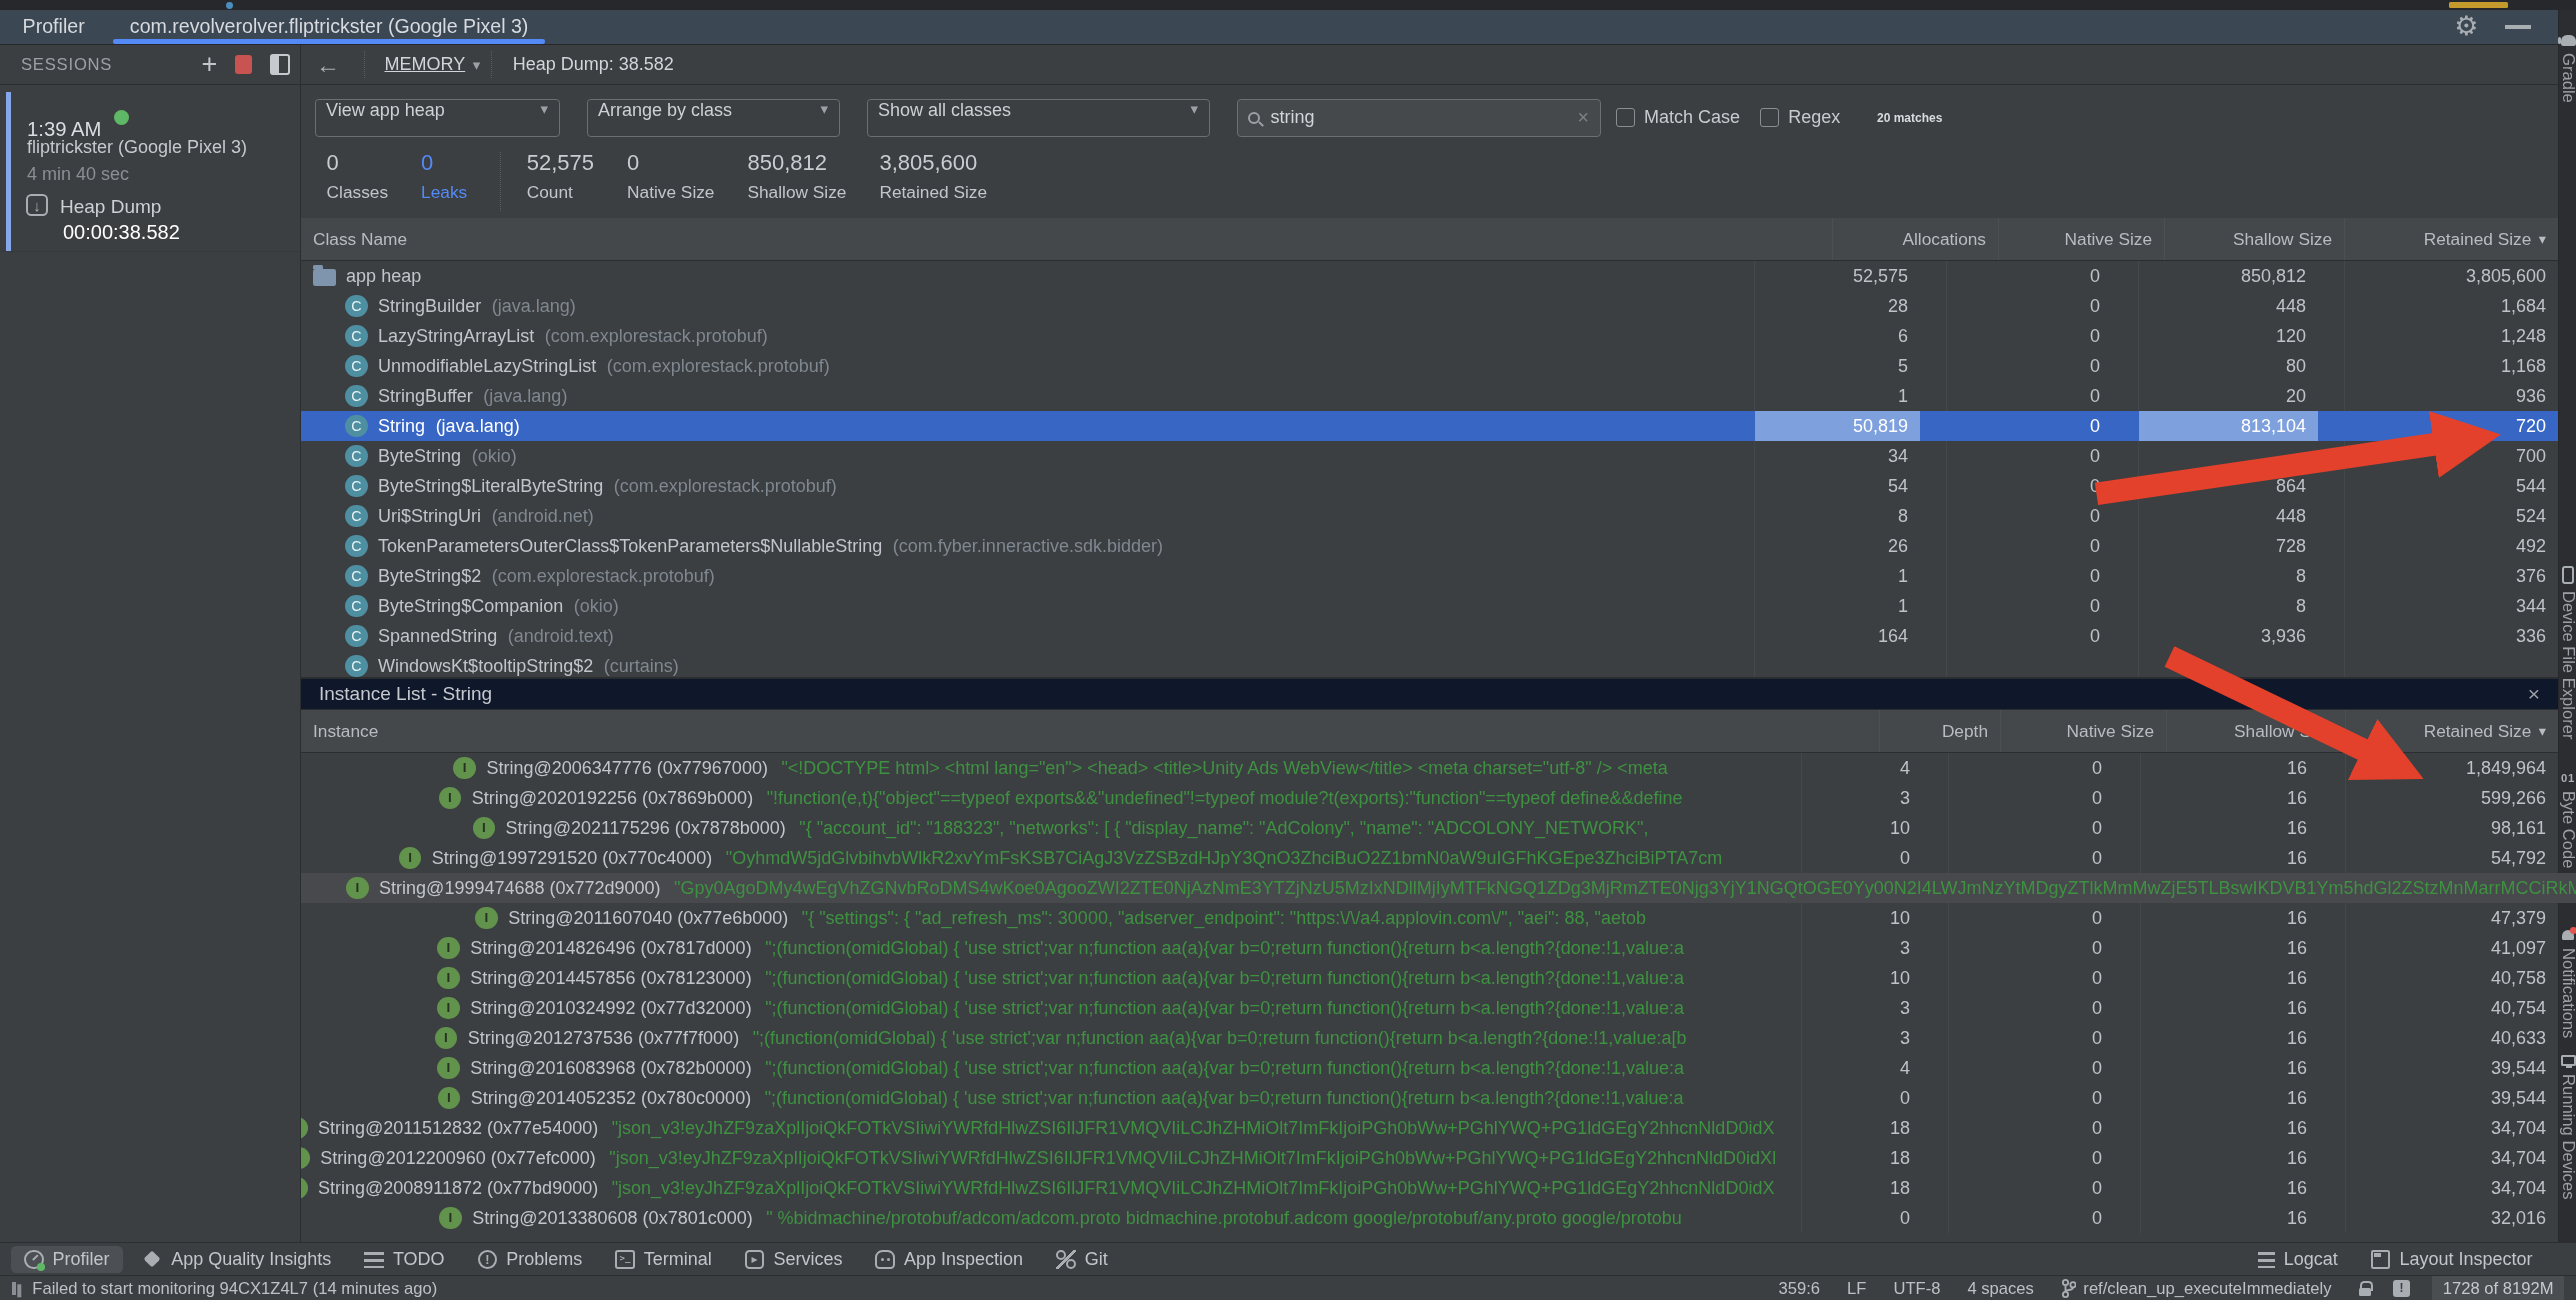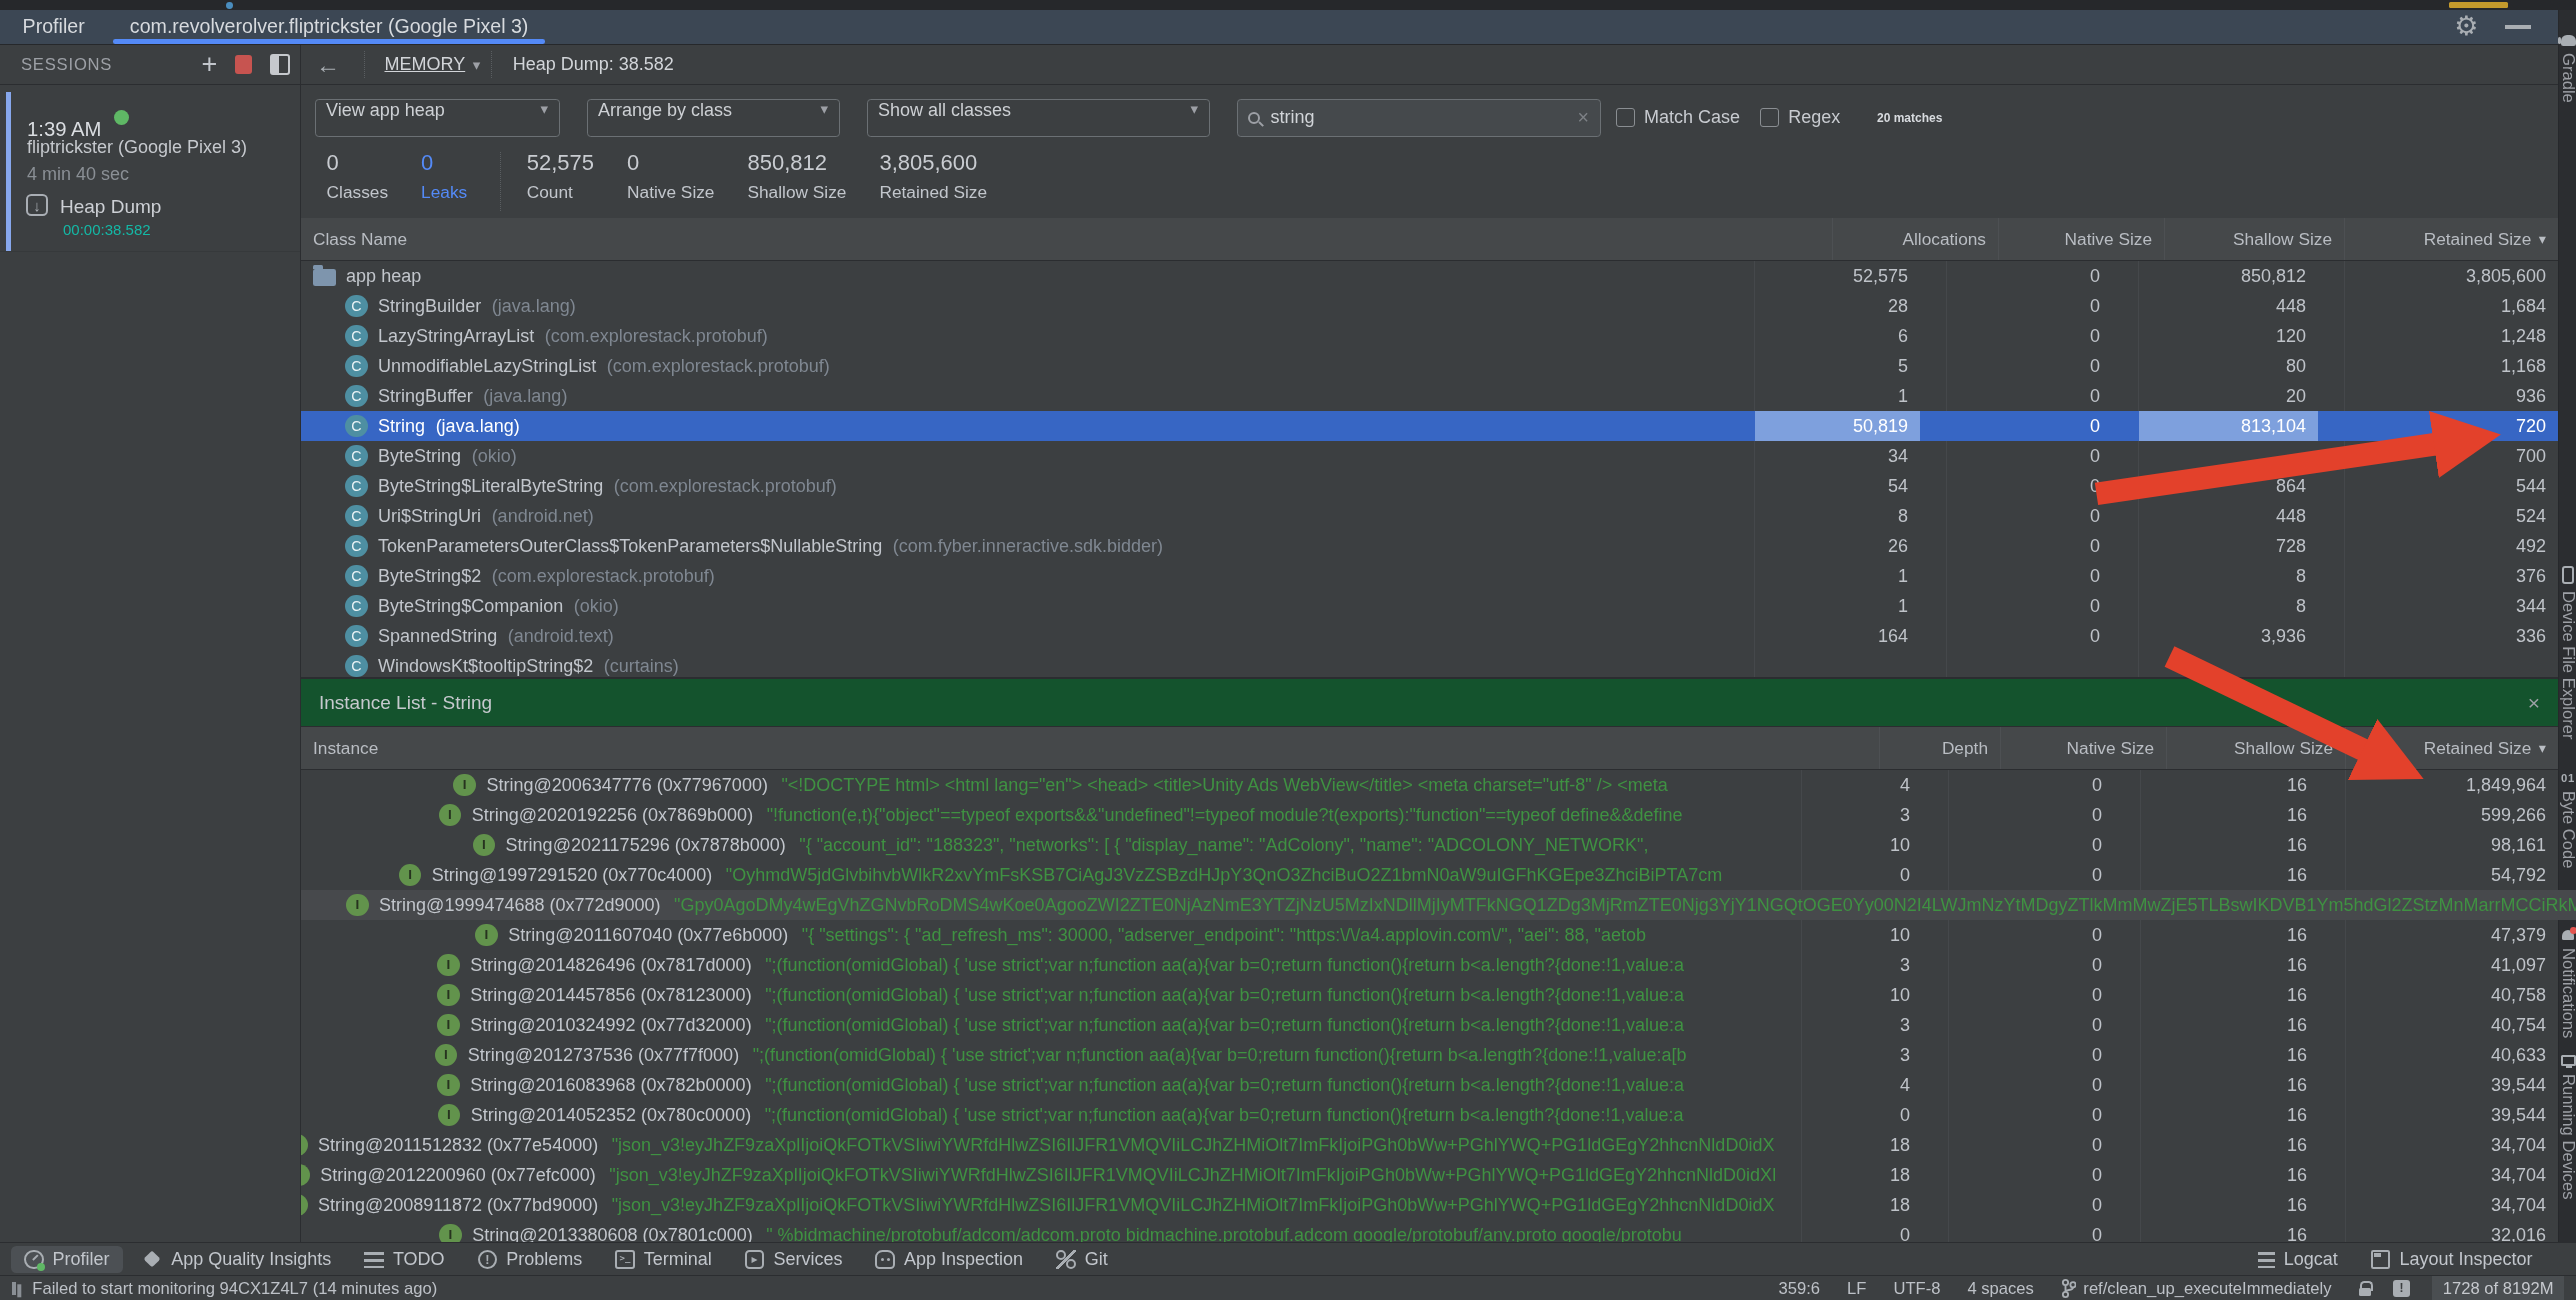--- a/index.html
+++ b/index.html
@@ -36,21 +36,21 @@
   
   .sessions { position:absolute; left:0; top:85px; width:301px; bottom:59px; background:#3C3F41; border-right:1.5px solid #2B2D30; }
   .scard { position:absolute; left:0; top:6.8px; right:0; height:160px; border-bottom:1.5px solid #36393B; }
   .scard .stripe { position:absolute; left:6px; top:0; bottom:0; width:5.3px; background:#87A7EC; }
   .scard .time { position:absolute; left:27px; top:26px; font-size:20.3px; color:#DADDE1; }
   .scard .livedot { position:absolute; left:114px; top:18px; width:15px; height:15px; border-radius:50%; background:#5FB865; }
   .scard .dev { position:absolute; left:27px; top:45px; font-size:18px; color:#C6C9CE; }
   .scard .dur { position:absolute; left:27px; top:72px; font-size:18px; color:#8A8F95; }
   .scard .hdicon { position:absolute; left:25.6px; top:102px; width:22.6px; height:22.6px; border:2.3px solid #A9AEB4; border-radius:5.3px; color:#A9AEB4; font-size:15px; text-align:center; line-height:19px; }
   .scard .art { position:absolute; left:60px; top:104px; font-size:19px; color:#CDD0D5; }
-  .scard .arttime { position:absolute; left:63px; top:129px; font-size:15px; color:#14b8a6; }
+  .scard .arttime { position:absolute; left:63px; top:129px; font-size:20px; color:#ffffff; }
 
   
   .main { position:absolute; left:301px; top:85px; right:18px; bottom:59px; display:flex; flex-direction:column; background:#3C3F41; }
 
   .filterrow { height:65px; display:flex; align-items:center; padding-left:13.5px; flex:none; }
   .dd { height:38px; border:1.5px solid #6B7074; border-radius:3.8px; display:flex; align-items:flex-start; padding:0 10.5px; margin-right:27px; font-size:18px; color:#CDD0D4; }
   .dd .lab { flex:1; }
   .dd .chev { margin-left:10.5px; }
   .searchbox { height:38px; width:364px; border:1.5px solid #6B7074; border-radius:3.8px; display:flex; align-items:center; padding:0 10.5px; margin-right:15px; background:#45494C; }
   .mag { width:12px; height:12px; border:2.3px solid #9DA0A6; border-radius:50%; position:relative; flex:none; margin-right:4.5px; }
@@ -95,21 +95,21 @@
   .trow.selected { background:#3766C4; }
   .trow.selected .cell.num { color:#FFFFFF; border-left-color:#3766C4; }
   .trow.selected .cell:nth-child(2), .trow.selected .cell:nth-child(4) { background:#7EA0DD; }
   .trow.selected .nm, .trow.selected .pkg { color:#FFFFFF; }
   .greenval { font-size:18px; color:#3F9142; margin-left:3px; }
   .irow .cell.name { padding-left:45px;justify-content:center; }
   .irow.fullspan { background:#47494C; width:calc(100% + 18px); position:relative; z-index:40; }
   .irow.fullspan .cell.name { overflow:visible; }
 
   
-  .ipanel-title { height:50px; background:#14532d; border-top:2.3px solid #2B2D30; border-bottom:1.5px solid #2B2D30; display:flex; align-items:center; padding:0 18px; flex:none; }
+  .ipanel-title { height:33px; background:#0f172a; border-top:2.3px solid #2B2D30; border-bottom:1.5px solid #2B2D30; display:flex; align-items:center; padding:0 18px; flex:none; }
   .ipanel-title .t { font-size:19px; color:#C6C9CE; flex:1; }
   .closex { font-size:21px; color:#9DA0A6; }
 
   
   .stripe-r { position:absolute; top:9.8px; right:0; width:18px; bottom:59px; background:#2B2D30; border-left:1.5px solid #26282B; z-index:5; }
   .ritem { position:absolute; left:0; width:18px; display:flex; flex-direction:column; align-items:center; gap:7.5px; }
   .vlabel { writing-mode:vertical-rl; font-size:16.6px; color:#9DA0A6; white-space:nowrap; }
   .ric { position:relative; flex:none; }
   .ric-gradle { width:15px; height:10.5px; background:#A9AEB3; border-radius:6px 6px 2.3px 2.3px; }
   .ric-gradle::after { content:""; position:absolute; left:-3px; top:1.5px; width:3.8px; height:7.5px; background:#A9AEB3; border-radius:1.5px; }

